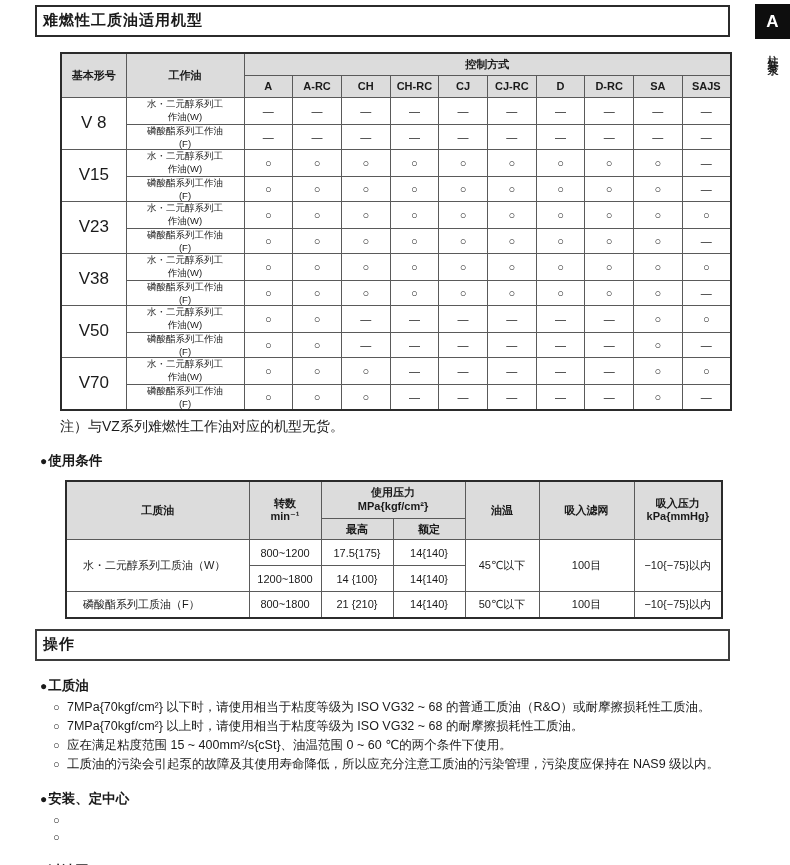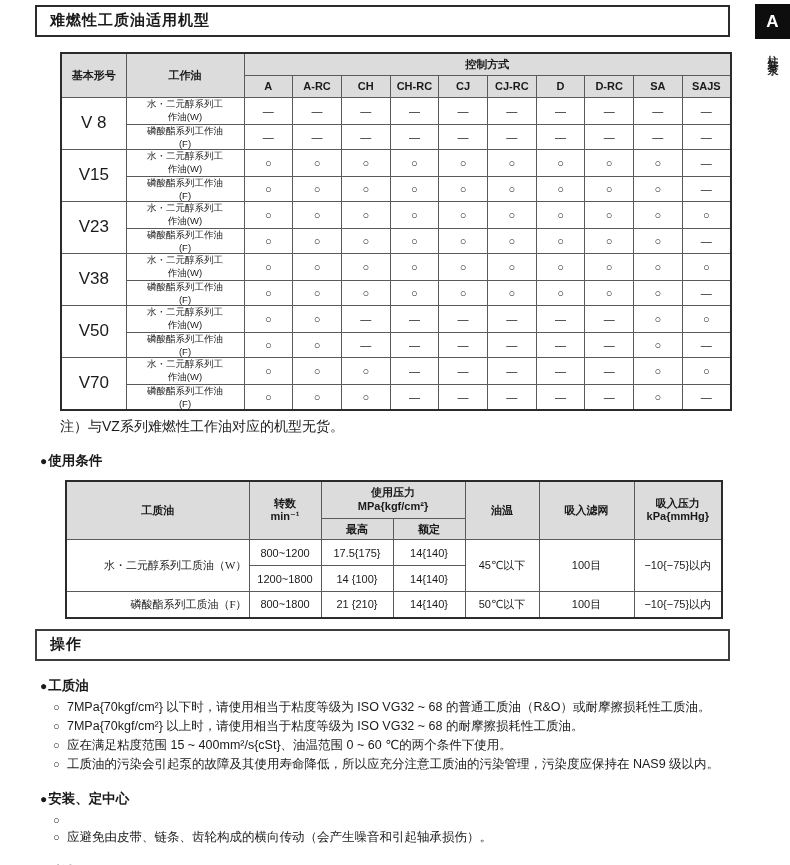--- a/index.html
+++ b/index.html
@@ -13,21 +13,21 @@
   html,body{margin:0;padding:0;background:#fff;}
   body{font-family:"Liberation Sans","DejaVu Sans",sans-serif;color:var(--ink);}
   .page{position:relative;width:790px;height:865px;background:#fff;overflow:hidden;}
   .content{padding:5px 48px 0 35px;}
 
   
   .title-box{
     border:2px solid var(--border-dark);
     width:695px;
     font-size:15px;font-weight:bold;
-    padding:4px 13px 5px;
+    padding:4px 6px 5px;
     letter-spacing:1px;
   }
   .op-box{margin-top:10px;border-color:#3d3d3d;}
 
   
   .side-tab{position:absolute;top:4px;right:0;width:35px;text-align:center;}
   .tab-letter{
     background:var(--tab-black);color:#fff;width:35px;height:35px;
     display:flex;align-items:center;justify-content:center;
     font-size:17px;font-weight:bold;
@@ -52,21 +52,21 @@
   .note{margin:7px 0 0 25px;font-size:14px;}
 
   .sec-head{margin:16px 0 0 5px;font-size:13.5px;font-weight:bold;display:flex;align-items:center;}
   .sec-head .dot{margin-right:1px;font-size:12px;}
   .intro{margin:5px 0 0 20px;font-size:12.5px;}
 
   .t2{margin:10px 0 0 30px;width:656px;font-size:11px;border:2px solid var(--border-dark);}
   .t2 thead tr.h1{height:38px;}
   .t2 thead tr.h2{height:21px;}
   .t2 tbody tr{height:26px;}
-  .t2 td.fluid{text-align:right;padding-left:16px;font-size:11px;font-family:Liberation Serif, serif;}
+  .t2 td.fluid{text-align:left;padding-left:16px;font-size:11px;}
   .t2 .hline{line-height:1.25;}
 
   
   .olist{list-style:none;margin:3px 0 2px 18px;padding:0;font-size:12.5px;}
   .olist li{display:flex;align-items:flex-start;line-height:1.52;}
   .circle-marker{flex:0 0 14px;font-size:11px;padding-top:1px;}
   .li-text{white-space:pre-line;}
 </style>
 </head>
 <body>
@@ -368,21 +368,20 @@
     <div class="sec-head">
       <span class="dot">●</span>
       <span>安装、定中心</span>
     </div>
     <ul class="olist">
         <li>
           <span class="circle-marker">○</span>
         </li>
         <li>
           <span class="circle-marker">○</span>
-          <span class="li-text">应避免由皮带、链条、齿轮构成的横向传动（会产生噪音和引起轴承损伤）。</span>
         </li>
       </ul>
 
     <div class="sec-head">
       <span class="dot">●</span>
       <span>过滤网</span>
     </div>
     <ul class="olist">
         <li>
           <span class="circle-marker">○</span>

